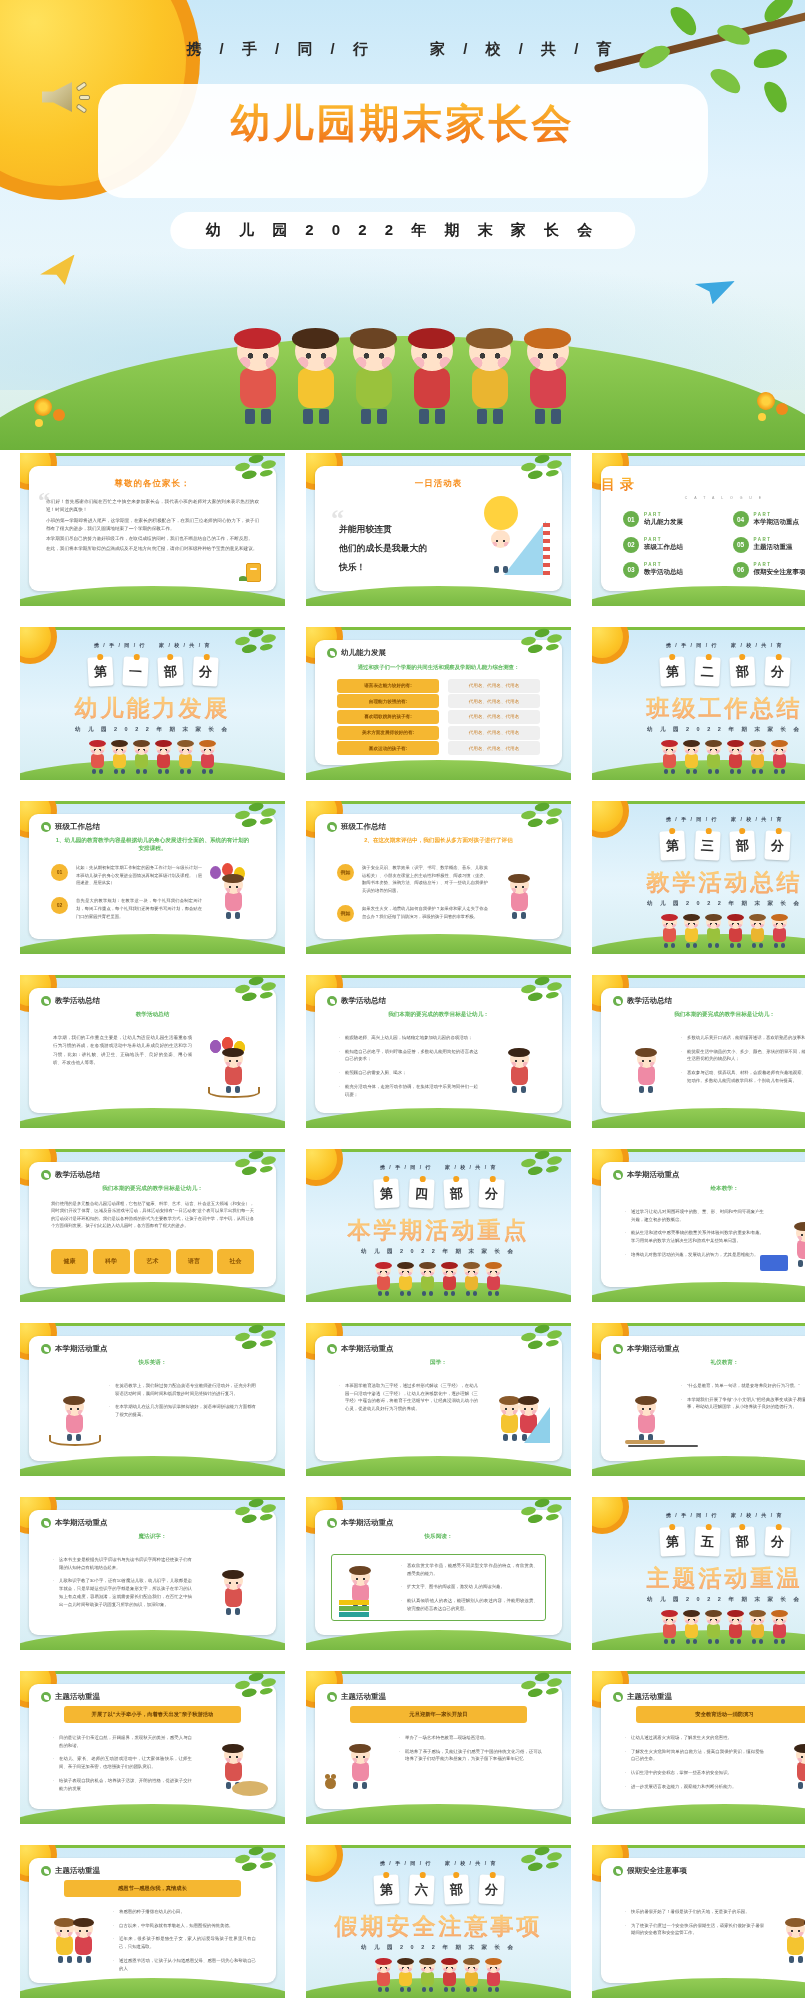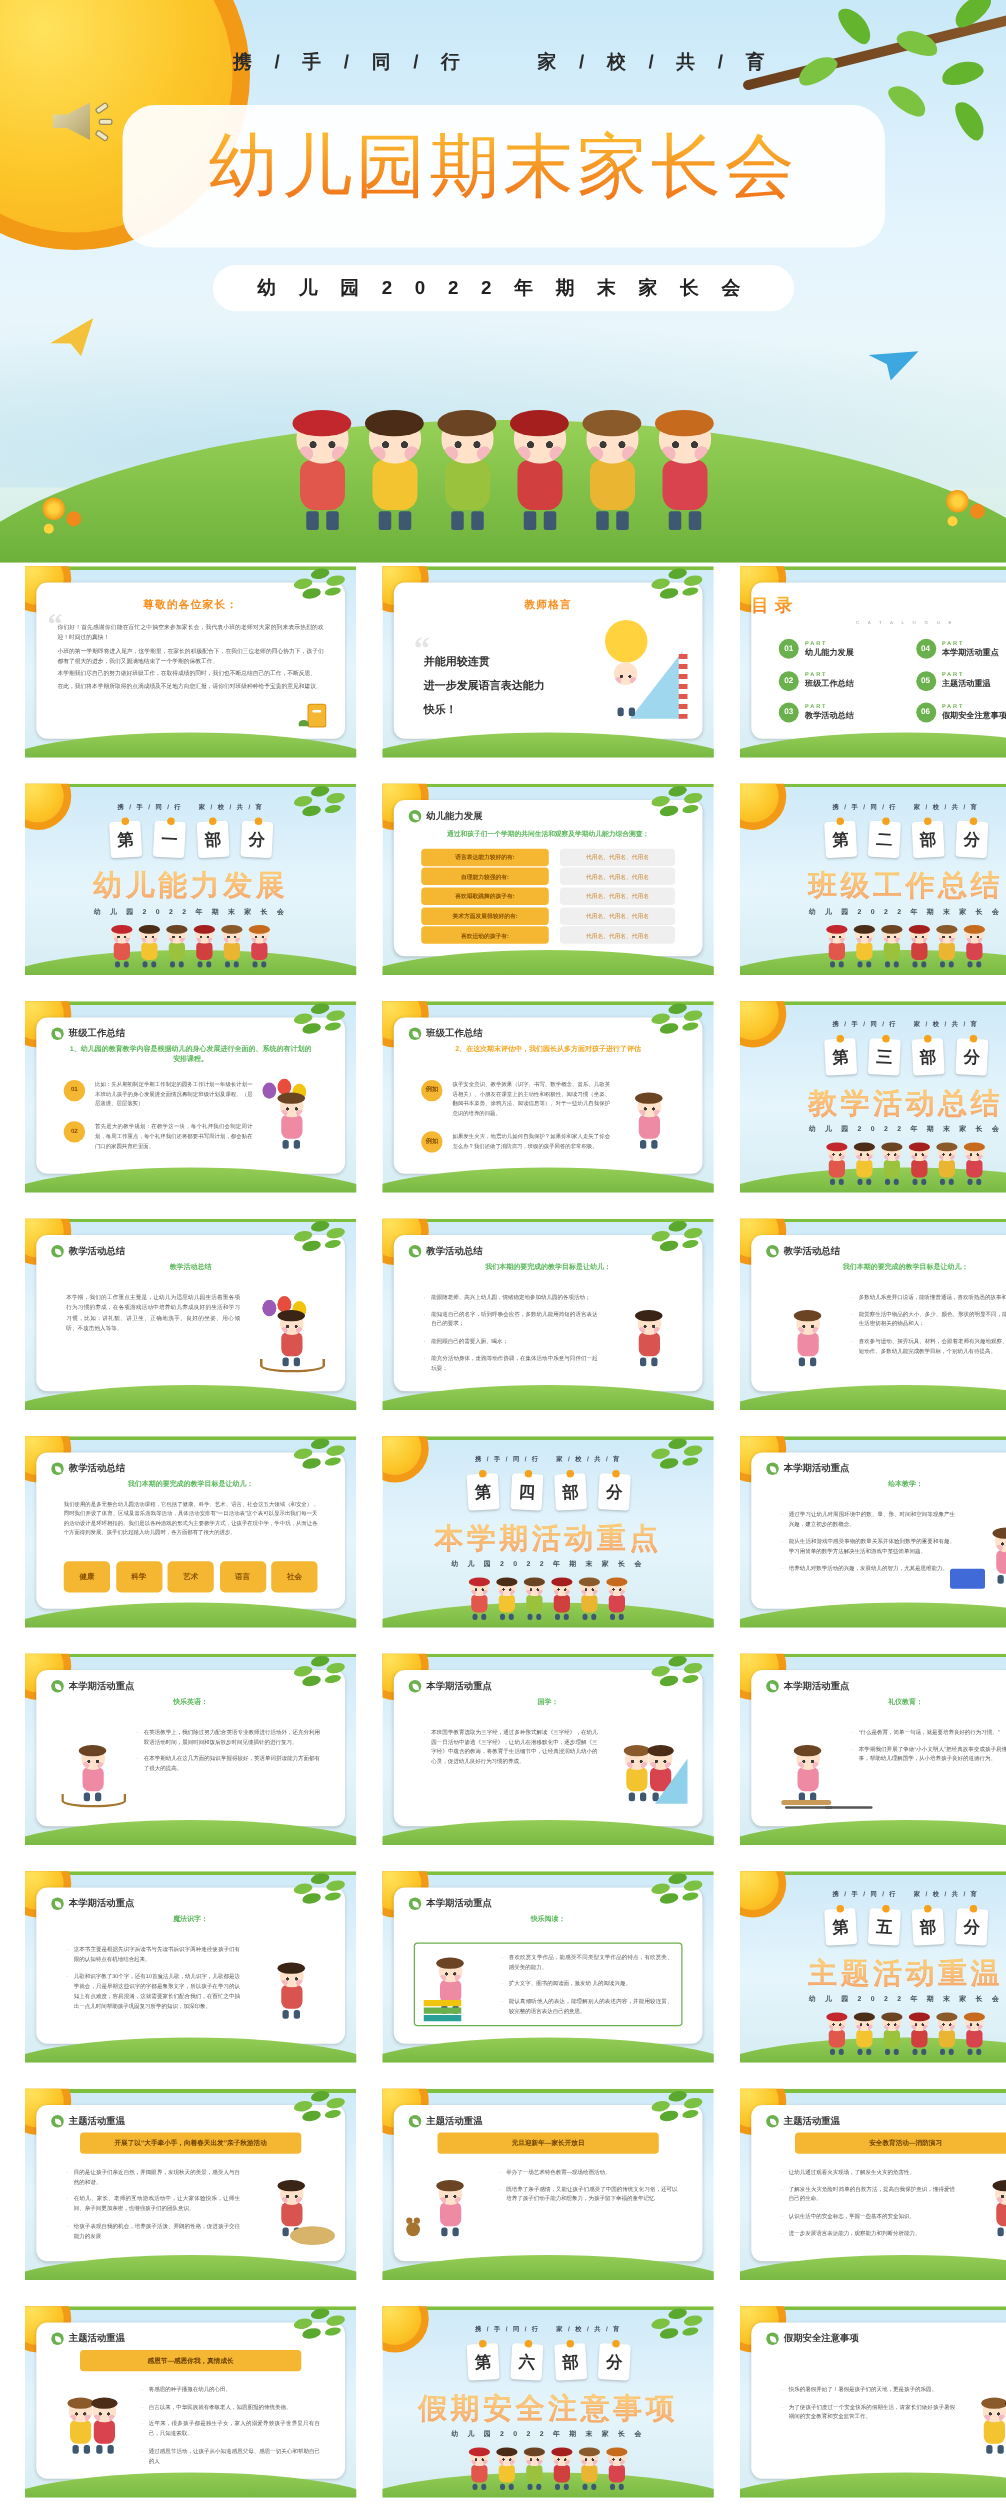--- a/index.html
+++ b/index.html
@@ -16,21 +16,21 @@
   .speaker .w1,.speaker .w2,.speaker .w3{position:absolute;background:#efe7c2;border:1px solid #9a8a55;border-radius:2px;width:9px;height:3px}
   .speaker .w1{left:34px;top:8px;transform:rotate(-35deg)}
   .speaker .w2{left:37px;top:19px}
   .speaker .w3{left:34px;top:30px;transform:rotate(35deg)}
   .branch{position:absolute;top:-8px;right:-16px;width:250px;height:150px;z-index:2}
   .branch .stem{position:absolute;top:44px;right:-10px;width:240px;height:8px;background:linear-gradient(90deg,#6b3f1d,#8a5a2b);border-radius:8px;transform:rotate(-14deg)}
   .leafh{position:absolute;width:34px;height:17px;background:#64b52d;border-radius:50% 50% 50% 50%/60% 60% 40% 40%}
   .hero-card{position:absolute;left:98px;top:84px;width:610px;height:114px;background:rgba(255,255,255,.93);border-radius:26px;z-index:3}
   .hero-tag{position:absolute;top:40px;width:100%;text-align:center;z-index:4;font-size:15px;font-weight:bold;color:#2b2b2b;letter-spacing:7px}
   .hero-tag span{margin:0 22px}
-  .hero-title{position:absolute;top:96px;width:100%;text-align:center;z-index:4;font-size:56px;font-weight:normal;letter-spacing:3px;background:linear-gradient(180deg,#fcbc30 10%,#f07019 90%);-webkit-background-clip:text;background-clip:text;color:transparent}
+  .hero-title{position:absolute;top:96px;width:100%;text-align:center;z-index:4;font-size:40px;font-weight:bold;letter-spacing:3px;background:linear-gradient(180deg,#fcbc30 10%,#f07019 90%);-webkit-background-clip:text;background-clip:text;color:transparent}
   .hero-pill{position:absolute;top:212px;left:50%;transform:translateX(-50%);z-index:4;background:#fff;border-radius:22px;padding:9px 36px;font-size:15px;font-weight:bold;letter-spacing:7px;color:#222;white-space:nowrap}
   .hero-info{position:absolute;top:288px;width:100%;text-align:center;z-index:4;font-size:19px;color:#1e1e1e}
   .hero-info span{margin:0 16px}
   .plane{position:absolute;z-index:4}
   .plane .p1{width:38px;height:28px;clip-path:polygon(0 45%,100% 0,58% 100%,42% 58%)}
   .plane-y .p1{background:#f3c23a}
   .plane-b .p1{background:#3da8e0}
   .hero-kids{position:absolute;bottom:26px;left:50%;transform:translateX(-50%);display:flex;gap:16px;align-items:flex-end;z-index:5}
   .flower{position:absolute;z-index:5;width:18px;height:18px;border-radius:50%;background:radial-gradient(circle at 50% 50%,#ffd23e 30%,#f29a16 70%);box-shadow:16px 8px 0 -3px #f08a1c,-4px 16px 0 -5px #ffd23e}
 
@@ -251,25 +251,25 @@
           </div>
           <div class="cabinet"></div>
         </div>
         <div class="leaves"></div>
         <div class="sgrass"></div>
       </div>
       <div class="cell">
         <div class="sbg"></div>
         <div class="ssun"></div>
         <div class="card">
-          <div class="let-title">教师格言</div>
+          <div class="let-title">一日活动表</div>
           <div class="qt-q">“</div>
           <div class="qt-lines">
             <div>并能用较连贯</div>
-            <div>进一步发展语言表达能力</div>
+            <div>他们的成长是我最大的</div>
             <div>快乐！</div>
           </div>
           <div class="qt-sun"></div>
           <div class="qt-slide"></div>
           <div class="qt-ladder"></div>
           <div class="kid kid-md" style="position: absolute; right: 52px; bottom: 18px;">
             <div class="hd"></div>
             <div class="bd"></div>
             <div class="lgs">
               <i></i>

